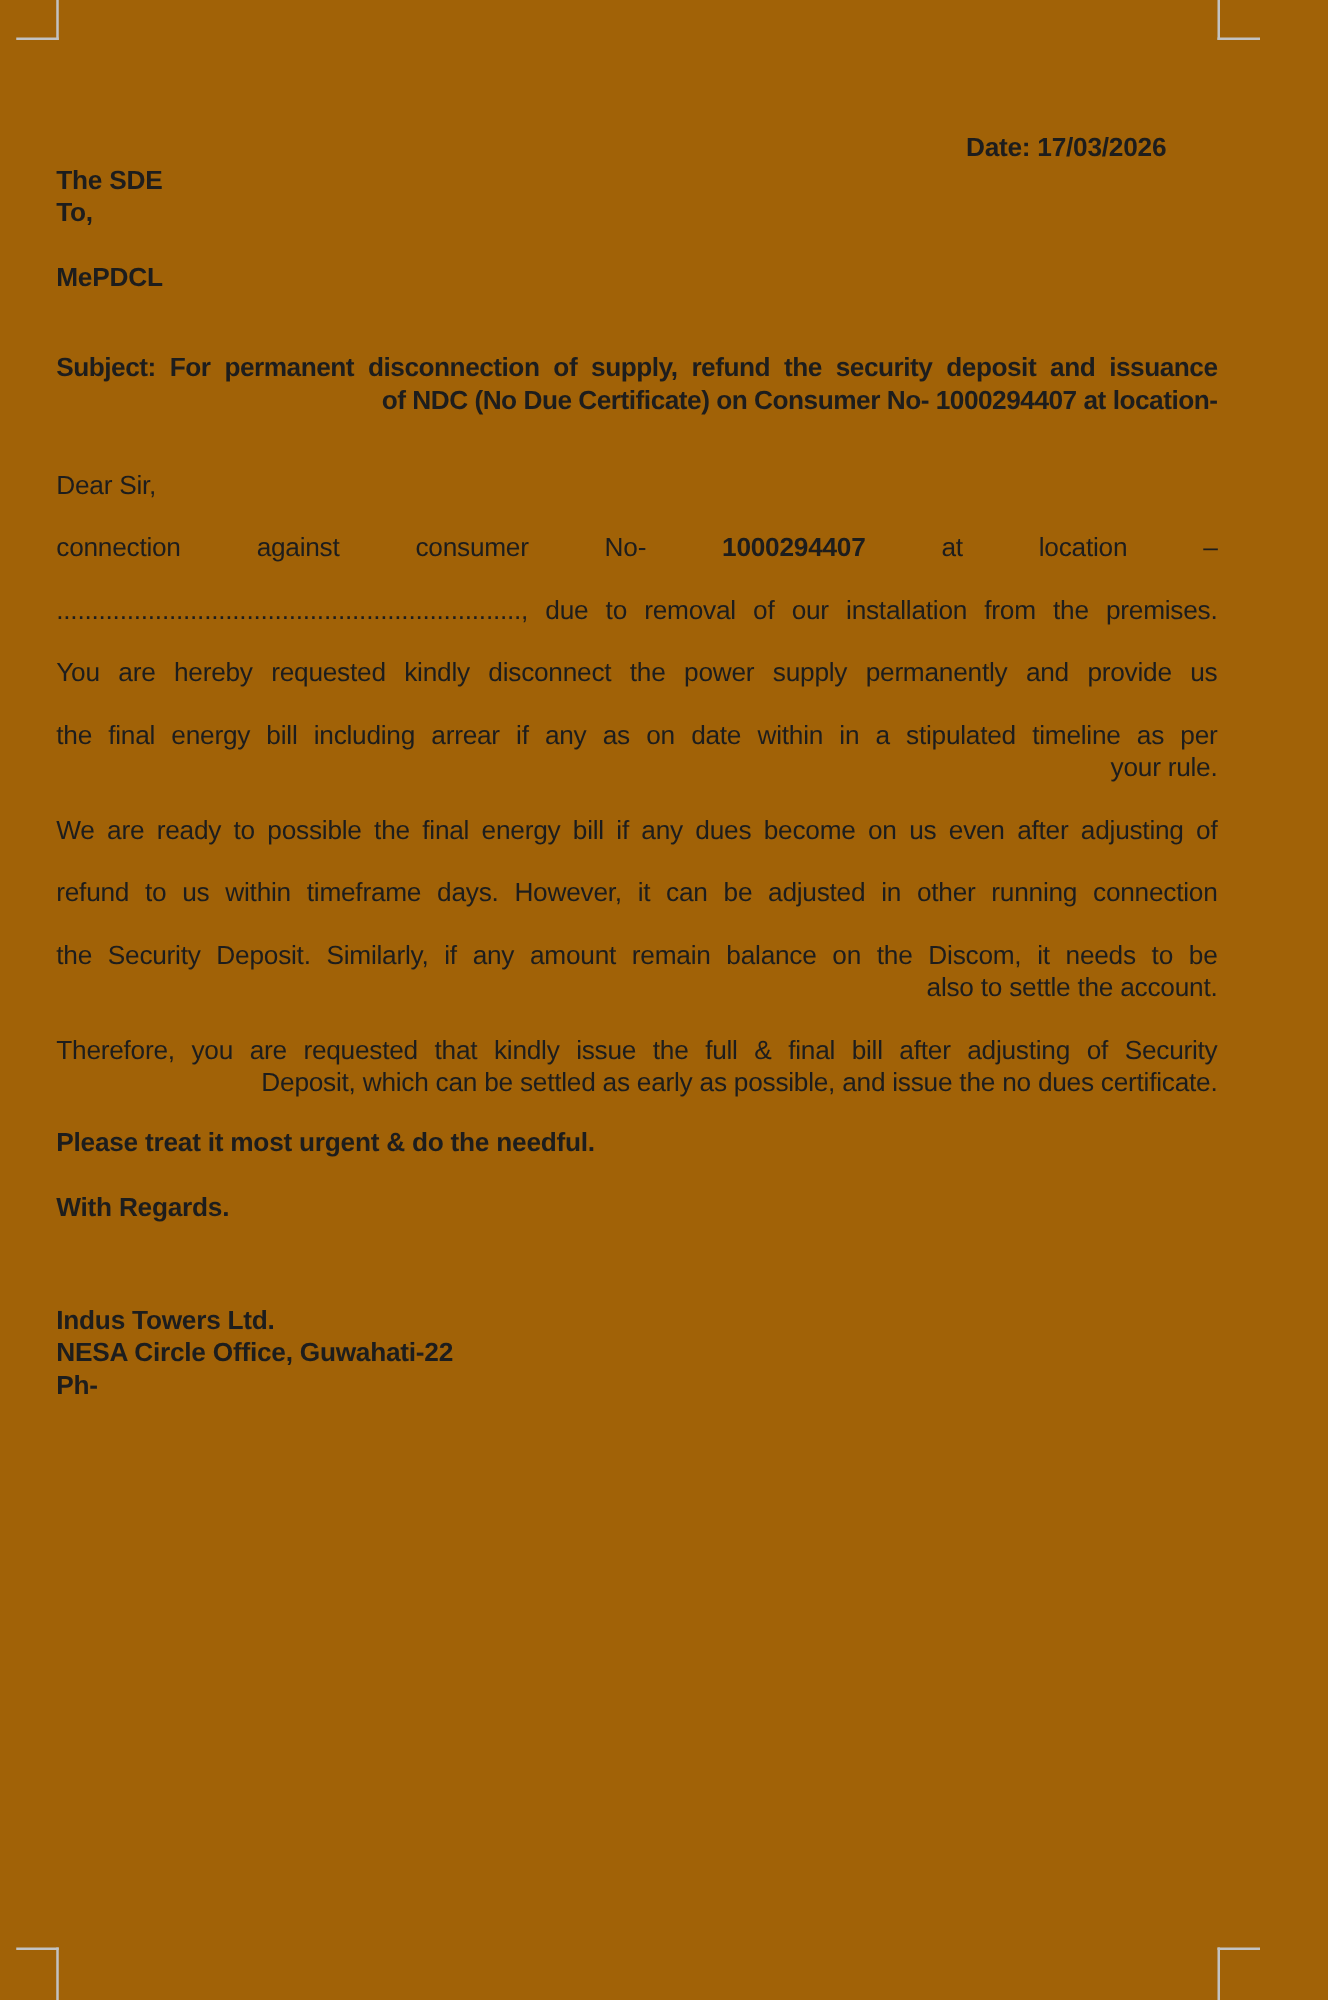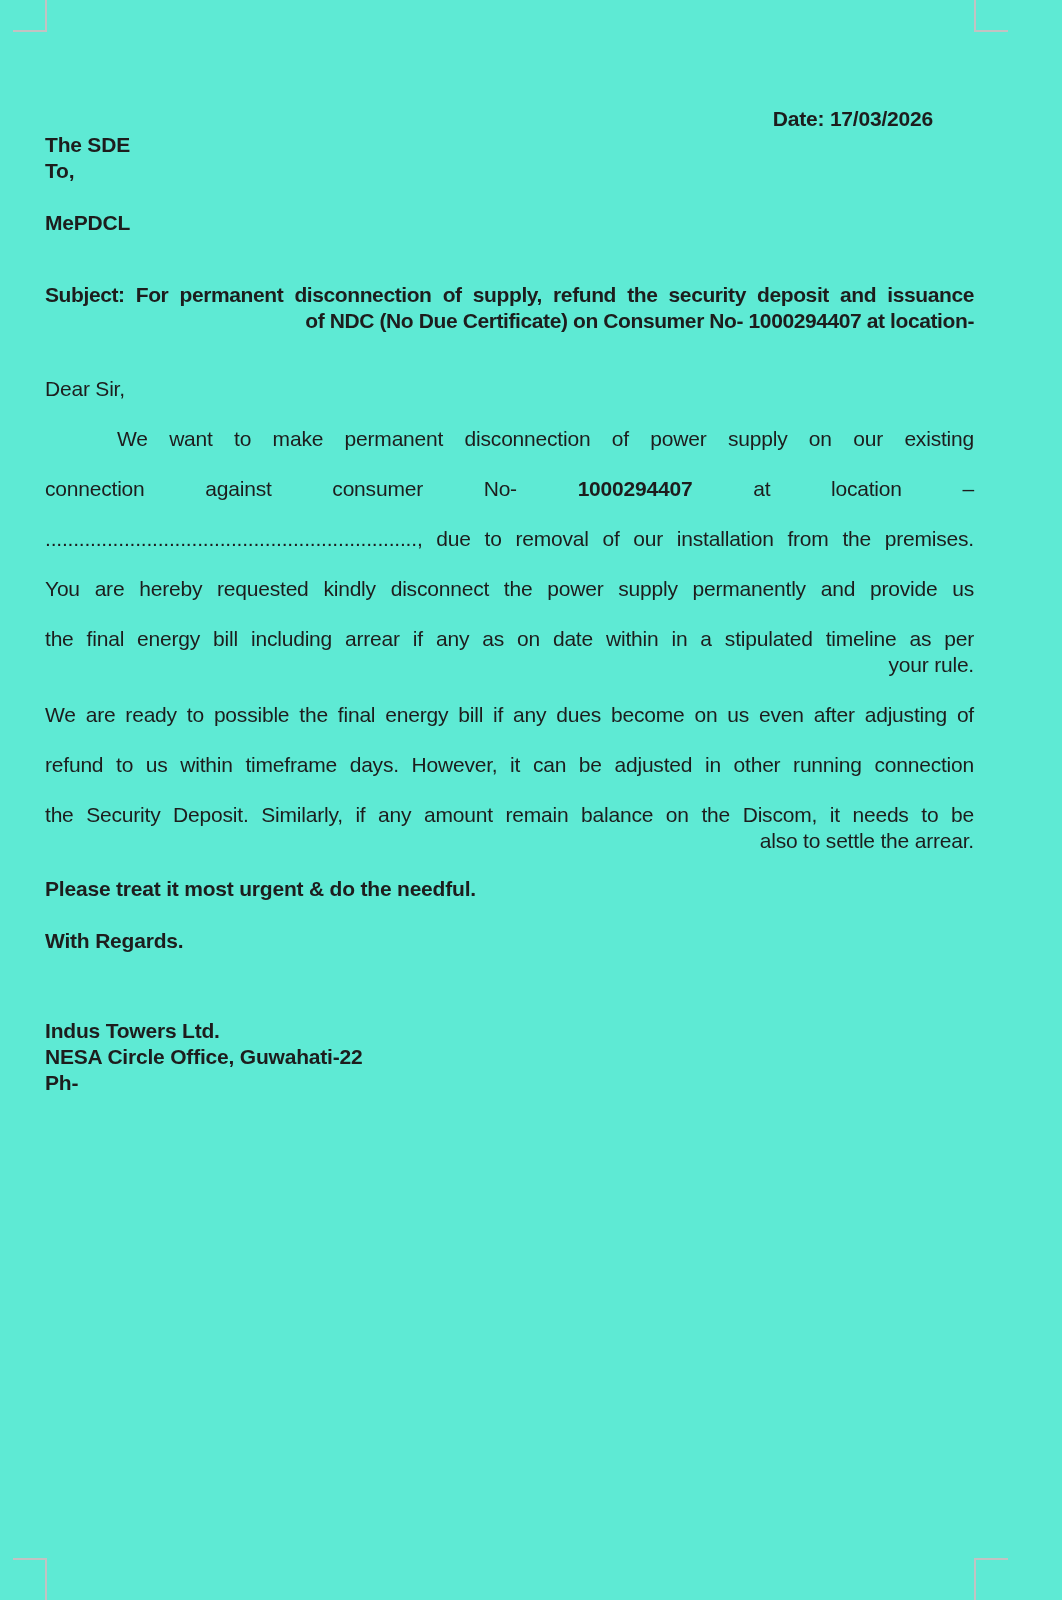--- a/index.html
+++ b/index.html
@@ -1,20 +1,20 @@
 <!DOCTYPE html>
 <html><head>
 <meta charset="utf-8">
 <style>
   html, body { margin: 0; padding: 0; background: #ffffff; }
   .page {
     position: relative;
     width: 1062px;
     height: 1600px;
-    background: #5eead4;
+    background: #a16207;
     font-family: "Liberation Sans", "DejaVu Sans", sans-serif;
     color: #1d1d1d;
     font-size: 21px;
     line-height: 26px;
     letter-spacing: -0.2px;
     overflow: hidden;
   }
   
   .mark { position: absolute; }
   .mark-tl { left: 13px; top: 0; width: 32px; height: 30px;
@@ -71,35 +71,38 @@
     <div class="org-line">MePDCL</div>
 
     <div class="subject">
       <div class="jline">Subject: For permanent disconnection of supply, refund the security deposit and issuance</div>
       <div class="lline">of NDC (No Due Certificate) on Consumer No- 1000294407 at location-</div>
     </div>
 
     <div class="salutation">Dear Sir,</div>
 
     <div class="para1">
-      <div class="jline indent">We want to make permanent disconnection of power supply on our existing</div>
       <div class="jline"><span>connection against consumer No- </span><span class="b">1000294407</span><span> at location –</span></div>
       <div class="jline"><span>..................................................................</span><span>, due to removal of our installation from the premises.</span></div>
       <div class="jline">You are hereby requested kindly disconnect the power supply permanently and provide us</div>
       <div class="jline">the final energy bill including arrear if any as on date within in a stipulated timeline as per</div>
       <div class="lline">your rule.</div>
     </div>
 
     <div class="para2">
       <div class="jline">We are ready to possible the final energy bill if any dues become on us even after adjusting of</div>
       <div class="jline">refund to us within timeframe days. However, it can be adjusted in other running connection</div>
       <div class="jline">the Security Deposit. Similarly, if any amount remain balance on the Discom, it needs to be</div>
-      <div class="lline">also to settle the arrear.</div>
+      <div class="lline">also to settle the account.</div>
     </div>
 
+    <div class="para3">
+      <div class="jline">Therefore, you are requested that kindly issue the full &amp; final bill after adjusting of Security</div>
+      <div class="lline">Deposit, which can be settled as early as possible, and  issue the no dues certificate.</div>
+    </div>
 
     <div class="urgent">Please treat it most urgent &amp; do the needful.</div>
 
     <div class="closing">With Regards.</div>
 
     <div class="signature">
       <div>Indus Towers Ltd.</div>
       <div>NESA Circle Office, Guwahati-22</div>
       <div>Ph-</div>
     </div>

